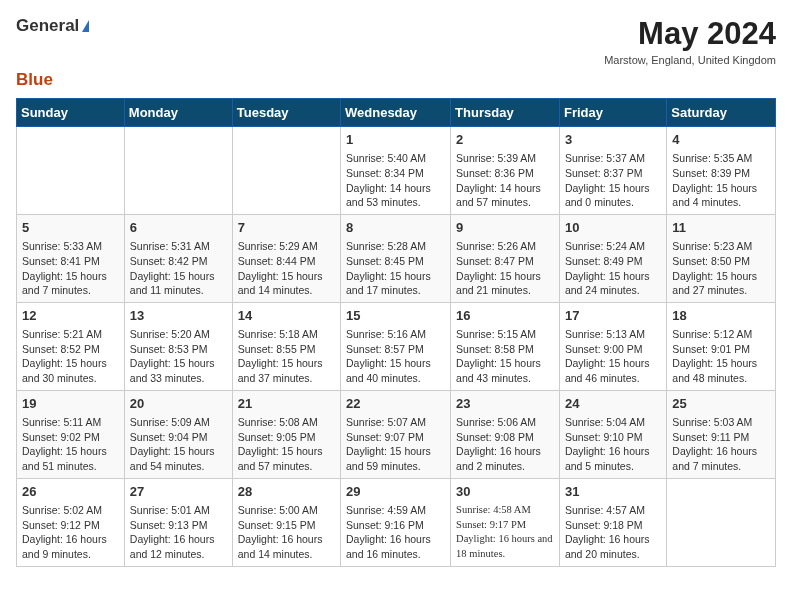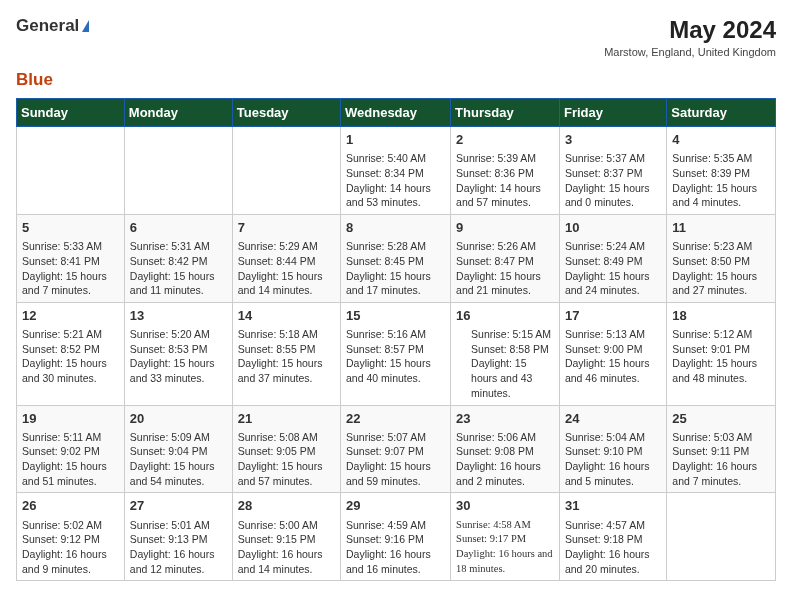--- a/index.html
+++ b/index.html
@@ -13,36 +13,36 @@
     .header-area {
       display: flex;
       justify-content: space-between;
       align-items: flex-start;
       margin-bottom: 8px;
     }
     .title-area {
       text-align: right;
     }
     .month-title {
-      font-size: 24px;
+      font-size: 31px;
       font-weight: bold;
       color: #222;
     }
     .location-title {
       font-size: 11px;
       color: #444;
       margin-top: 2px;
     }
     .calendar-table {
       width: 100%;
       border-collapse: collapse;
       font-size: 11px;
     }
     .calendar-table thead tr th {
-      background: #14532d;
+      background: #0c4a6e;
       color: #fff;
       padding: 6px 4px;
       text-align: left;
       font-size: 13px;
       font-weight: bold;
       border: 1px solid #1a5aaa;
     }
     .calendar-table tbody tr td {
       border: 1px solid #ccc;
       vertical-align: top;
@@ -225,21 +225,21 @@
 Daylight: 15 hours and 37 minutes.</div>
         </td>
         <td>
           <span class="day-number">15</span>
           <div class="day-info" style="white-space: pre-line;">Sunrise: 5:16 AM
 Sunset: 8:57 PM
 Daylight: 15 hours and 40 minutes.</div>
         </td>
         <td>
           <span class="day-number">16</span>
-          <div class="day-info" style="white-space: pre-line; margin-left: 15px;">Sunrise: 5:15 AM
+          <div class="day-info" style="white-space: pre-line;">Sunrise: 5:15 AM
 Sunset: 8:58 PM
 Daylight: 15 hours and 43 minutes.</div>
         </td>
         <td>
           <span class="day-number">17</span>
           <div class="day-info" style="white-space: pre-line;">Sunrise: 5:13 AM
 Sunset: 9:00 PM
 Daylight: 15 hours and 46 minutes.</div>
         </td>
         <td>

